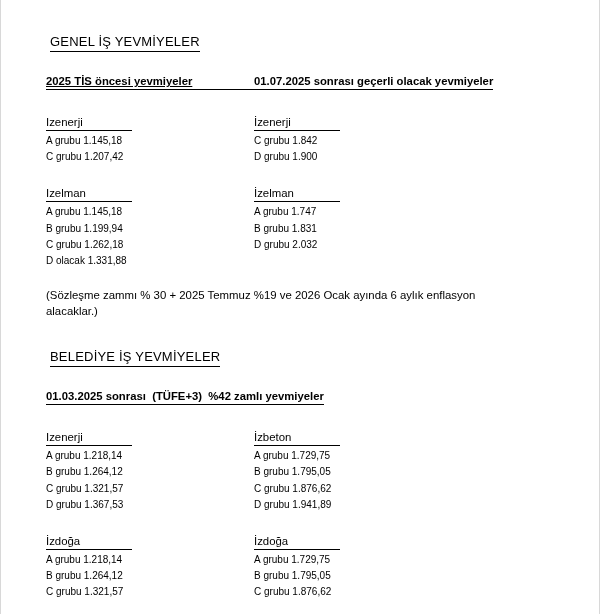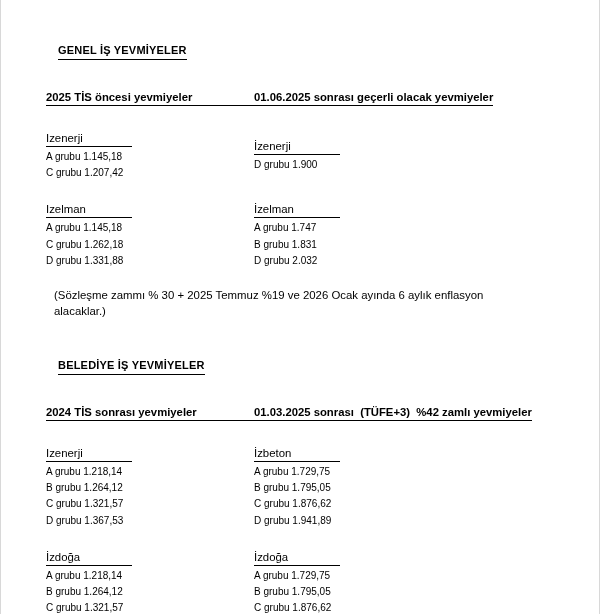--- a/index.html
+++ b/index.html
@@ -28,24 +28,24 @@
     border-right: 1px solid #d8d8d8;
   }
   .content {
     position: absolute;
     left: 45px;
     top: 30px;
     width: 515px;
   }
 
   .section-title {
-    font-size: 11px;
-    font-weight: bold;
+    font-size: 13px;
+    font-weight: normal;
     letter-spacing: 0.2px;
-    margin: 12px;
+    margin: 4px;
     padding: 0;
     line-height: 16px;
     display: inline-block;
     border-bottom: 1.6px solid #000;
     padding-bottom: 1px;
   }
   .title-wrap { margin: 0 0 18px 0; }
 
   .subtitle-row {
     display: flex;
@@ -53,27 +53,26 @@
     font-weight: bold;
     line-height: 14px;
     margin: 0 0 22px 0;
   }
   .subtitle-cell {
     display: inline-block;
     border-bottom: 1.4px solid #000;
     padding-bottom: 1px;
     white-space: pre;
   }
-  .subtitle-left  { width: 208px; }
+  .subtitle-left  { width: 208px; text-decoration: underline; }
   .subtitle-right { }
 
   .group-block {
     display: flex;
     margin: 0 0 18px 0;
-    align-items: center;
   }
   .col {
     width: 208px;
     flex: 0 0 208px;
   }
   .col.right { flex: 0 0 auto; }
 
   .company {
     font-size: 11.4px;
     line-height: 15px;
@@ -90,77 +89,78 @@
     line-height: 16.2px;
     white-space: pre;
   }
 
   .note {
     font-size: 11.4px;
     line-height: 16px;
     margin: 0;
     width: 470px;
   }
-  .note.first { margin-top: 6px; margin-bottom: 26px; margin-left: 8px; }
+  .note.first { margin-top: 6px; margin-bottom: 26px; }
 </style>
 </head>
 <body>
 
 <div class="page">
   <div class="content">
 
     <div>
 
       <div class="title-wrap">
         <div class="section-title">GENEL İŞ YEVMİYELER</div>
       </div>
 
       <div class="subtitle-row">
         <span class="subtitle-cell subtitle-left">2025 TİS öncesi yevmiyeler</span>
-        <span class="subtitle-cell subtitle-right">01.06.2025 sonrası geçerli olacak yevmiyeler</span>
+        <span class="subtitle-cell subtitle-right">01.07.2025 sonrası geçerli olacak yevmiyeler</span>
       </div>
 
       <div class="group-block">
         <div class="col left">
           <div class="company pad">Izenerji</div>
           <div class="rate-line">A grubu 1.145,18</div>
           <div class="rate-line">C grubu 1.207,42</div>
         </div>
         <div class="col right">
           <div class="company pad">İzenerji</div>
+          <div class="rate-line">C grubu 1.842</div>
           <div class="rate-line">D grubu 1.900</div>
         </div>
       </div>
 
       <div class="group-block">
         <div class="col left">
           <div class="company pad">Izelman</div>
           <div class="rate-line">A grubu 1.145,18</div>
+          <div class="rate-line">B grubu 1.199,94</div>
           <div class="rate-line">C grubu 1.262,18</div>
-          <div class="rate-line">D grubu 1.331,88</div>
+          <div class="rate-line">D olacak 1.331,88</div>
         </div>
         <div class="col right">
           <div class="company pad">İzelman</div>
           <div class="rate-line">A grubu 1.747</div>
           <div class="rate-line">B grubu 1.831</div>
           <div class="rate-line">D grubu 2.032</div>
         </div>
       </div>
 
       <p class="note first">(Sözleşme zammı % 30 + 2025 Temmuz %19 ve 2026 Ocak ayında 6 aylık enflasyon alacaklar.)</p>
     </div>
 
     <div>
 
       <div class="title-wrap">
         <div class="section-title">BELEDİYE İŞ YEVMİYELER</div>
       </div>
 
       <div class="subtitle-row">
-        <span class="subtitle-cell subtitle-left">2024 TİS sonrası yevmiyeler</span>
         <span class="subtitle-cell subtitle-right">01.03.2025 sonrası  (TÜFE+3)  %42 zamlı yevmiyeler</span>
       </div>
 
       <div class="group-block">
         <div class="col left">
           <div class="company pad">Izenerji</div>
           <div class="rate-line">A grubu 1.218,14</div>
           <div class="rate-line">B grubu 1.264,12</div>
           <div class="rate-line">C grubu 1.321,57</div>
           <div class="rate-line">D grubu 1.367,53</div>

